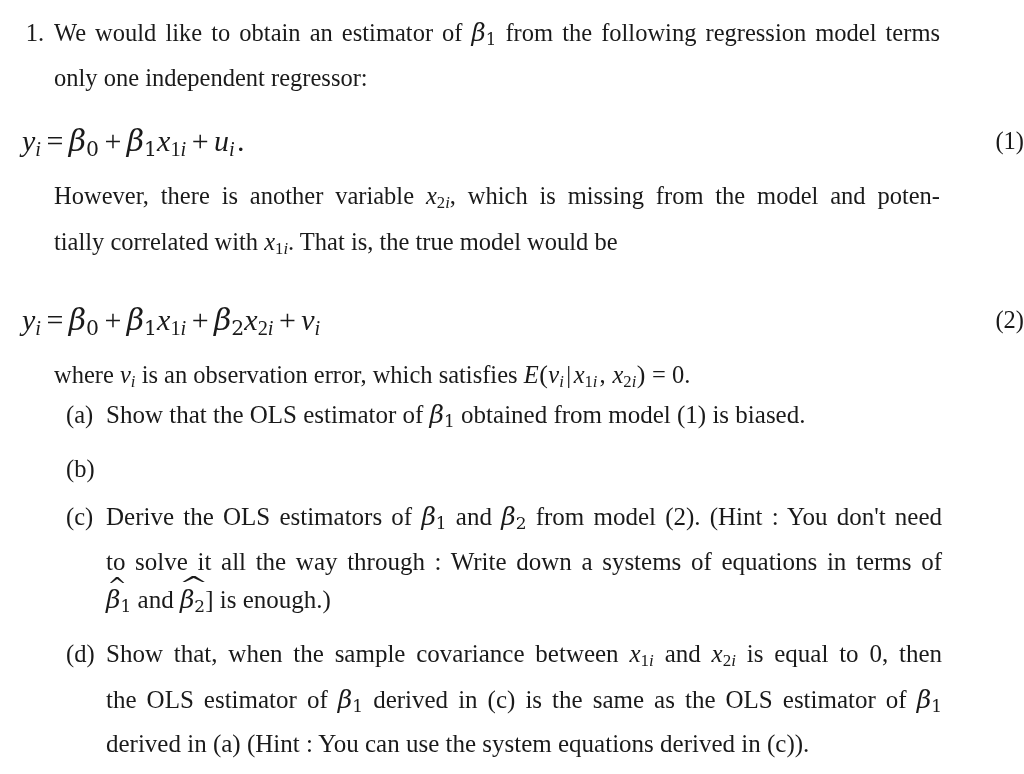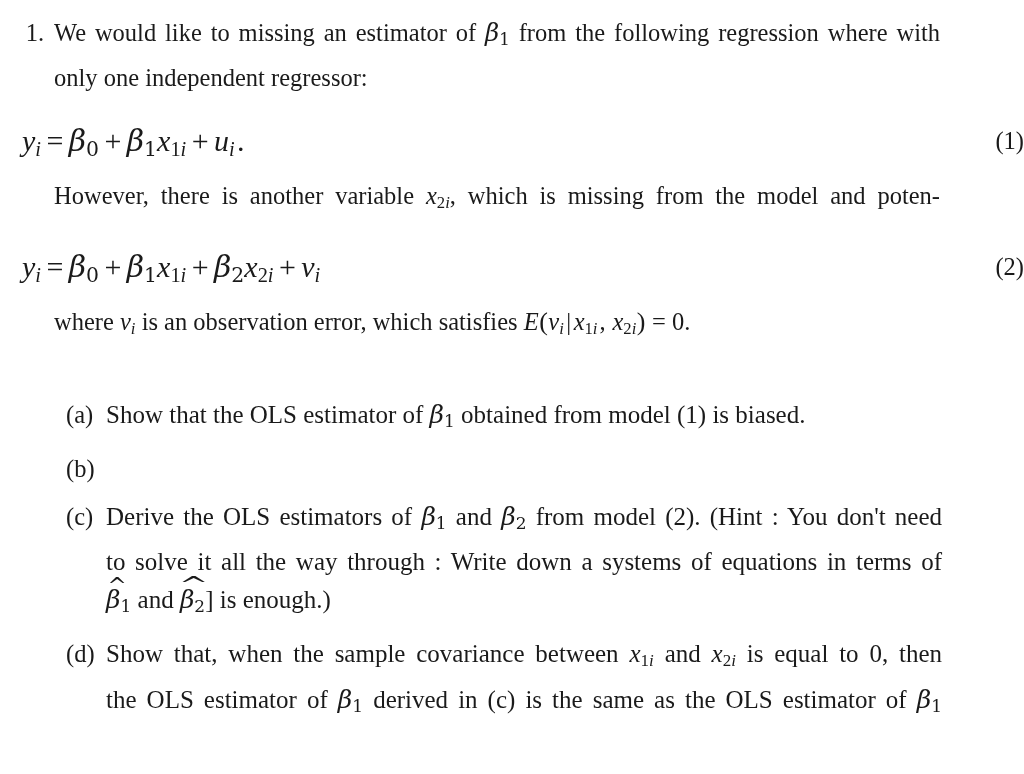--- a/index.html
+++ b/index.html
@@ -171,40 +171,41 @@
 </head>
 <body>
 
 <div class="page">
 
   <div class="problem">
 
     <div class="prob-row">
       <div class="prob-marker">1.</div>
       <div class="prob-body">
-        <span class="ln"><span>We would like to missing an estimator of</span> <span class="mgreek">β<sub class="sb"><span class="mn">1</span></sub></span> <span>from the following regression where with</span></span>
+        <span class="ln"><span>We would like to obtain an estimator of</span> <span class="mgreek">β<sub class="sb"><span class="mn">1</span></sub></span> <span>from the following regression model terms</span></span>
         <span class="ln">only one independent regressor:</span>
       </div>
     </div>
 
     <div class="eqn-block" style="margin-top:22px;">
       <div class="eqn-body">
         <span class="mi">y<sub class="sb">i</sub></span><span class="mo">=</span><span class="mgreek">β<sub class="sb"><span class="mn">0</span></sub></span><span class="mo">+</span><span class="mgreek">β<sub class="sb"><span class="mn">1</span></sub></span><span class="mi">x<sub class="sb"><span class="mn">1</span>i</sub></span><span class="mo">+</span><span class="mi">u<sub class="sb">i</sub></span><span class="mo-tight">.</span>
       </div>
       <div class="eqn-num">(1)</div>
     </div>
 
     <div class="prob-row" style="">
       <div class="prob-marker"></div>
       <div class="prob-body">
         <span class="ln just" style="display:block;text-align:justify;text-align-last:justify;"><span>However, there is another variable</span> <span class="mi">x<sub class="sb"><span class="mn">2</span>i</sub></span><span>, which is missing from the model and poten-</span></span>
-      </div>
-    </div>
-
-    <div class="eqn-block" style="margin-top:22px;text-decoration:underline;">
+        <span class="ln" style="display:block;"><span>tially correlated with</span> <span class="mi">x<sub class="sb"><span class="mn">1</span>i</sub></span><span>. That is, the true model would be</span></span>
+      </div>
+    </div>
+
+    <div class="eqn-block" style="margin-top:30px;text-decoration:underline;">
       <div class="eqn-body">
         <span class="mi">y<sub class="sb">i</sub></span><span class="mo">=</span><span class="mgreek">β<sub class="sb"><span class="mn">0</span></sub></span><span class="mo">+</span><span class="mgreek">β<sub class="sb"><span class="mn">1</span></sub></span><span class="mi">x<sub class="sb"><span class="mn">1</span>i</sub></span><span class="mo">+</span><span class="mgreek">β<sub class="sb"><span class="mn">2</span></sub></span><span class="mi">x<sub class="sb"><span class="mn">2</span>i</sub></span><span class="mo">+</span><span class="mi">v<sub class="sb">i</sub></span>
       </div>
       <div class="eqn-num">(2)</div>
     </div>
 
     <div class="prob-row" style="margin-top:14px;">
       <div class="prob-marker"></div>
       <div class="prob-body" style="text-align:left;">
         <span>where</span>
@@ -239,18 +240,19 @@
         <span class="ln just">to solve it all the way through : Write down a systems of equations in terms of</span>
         <span class="ln"><span class="mgreek hatwrap narrow"><span class="hat">^</span>β<sub class="sb"><span class="mn">1</span></sub></span> <span>and</span> <span class="mgreek hatwrap wide"><span class="hat">^</span>β<sub class="sb"><span class="mn">2</span></sub></span><span>] is enough.)</span></span>
       </div>
     </div>
 
     <div class="sub-item">
       <div class="sub-marker">(d)</div>
       <div class="sub-body">
         <span class="ln just"><span>Show that, when the sample covariance between</span> <span class="mi">x<sub class="sb"><span class="mn">1</span>i</sub></span> <span>and</span> <span class="mi">x<sub class="sb"><span class="mn">2</span>i</sub></span> <span>is equal to 0, then</span></span>
         <span class="ln just"><span>the OLS estimator of</span> <span class="mgreek">β<sub class="sb"><span class="mn">1</span></sub></span> <span>derived in (c) is the same as the OLS estimator of</span> <span class="mgreek">β<sub class="sb"><span class="mn">1</span></sub></span></span>
+        <span class="ln">derived in (a) (Hint : You can use the system equations derived in (c)).</span>
       </div>
     </div>
 
   </div>
 
 </div>
 
 </body></html>

